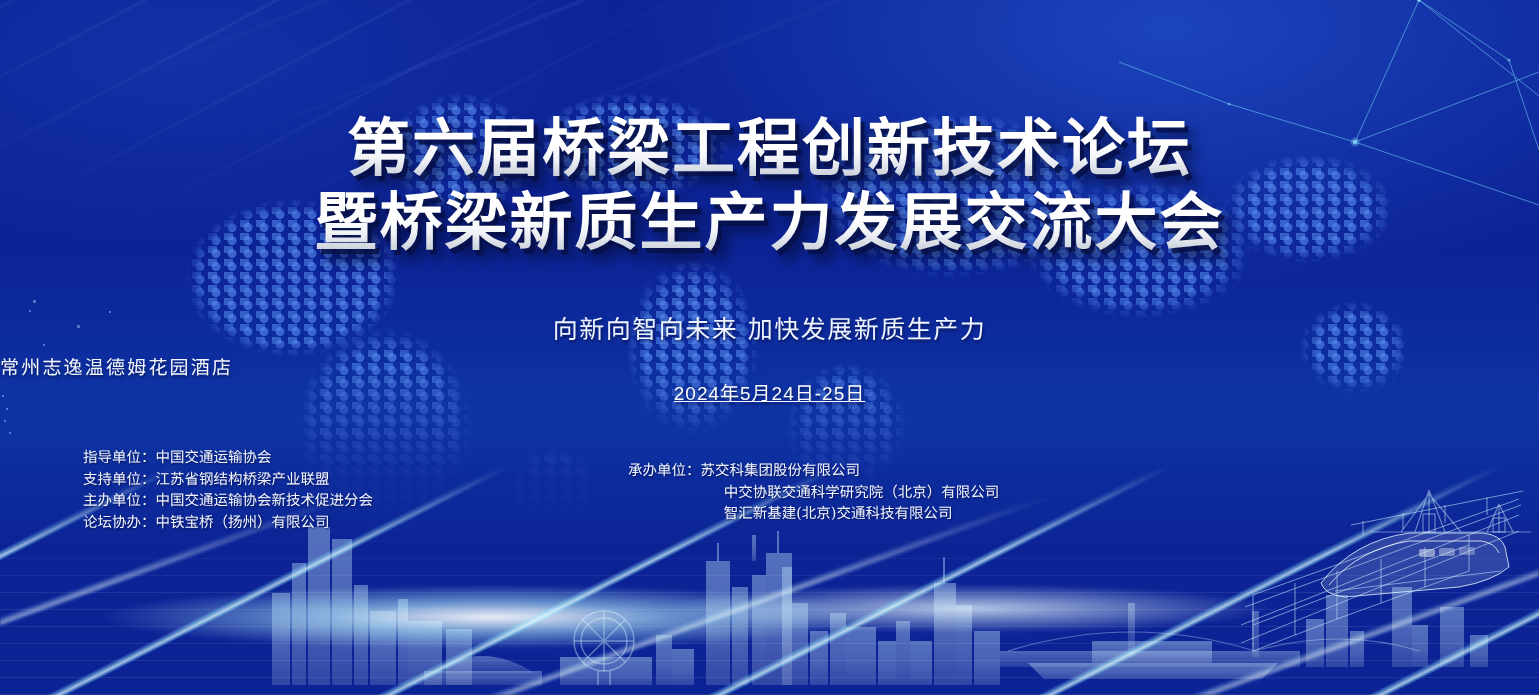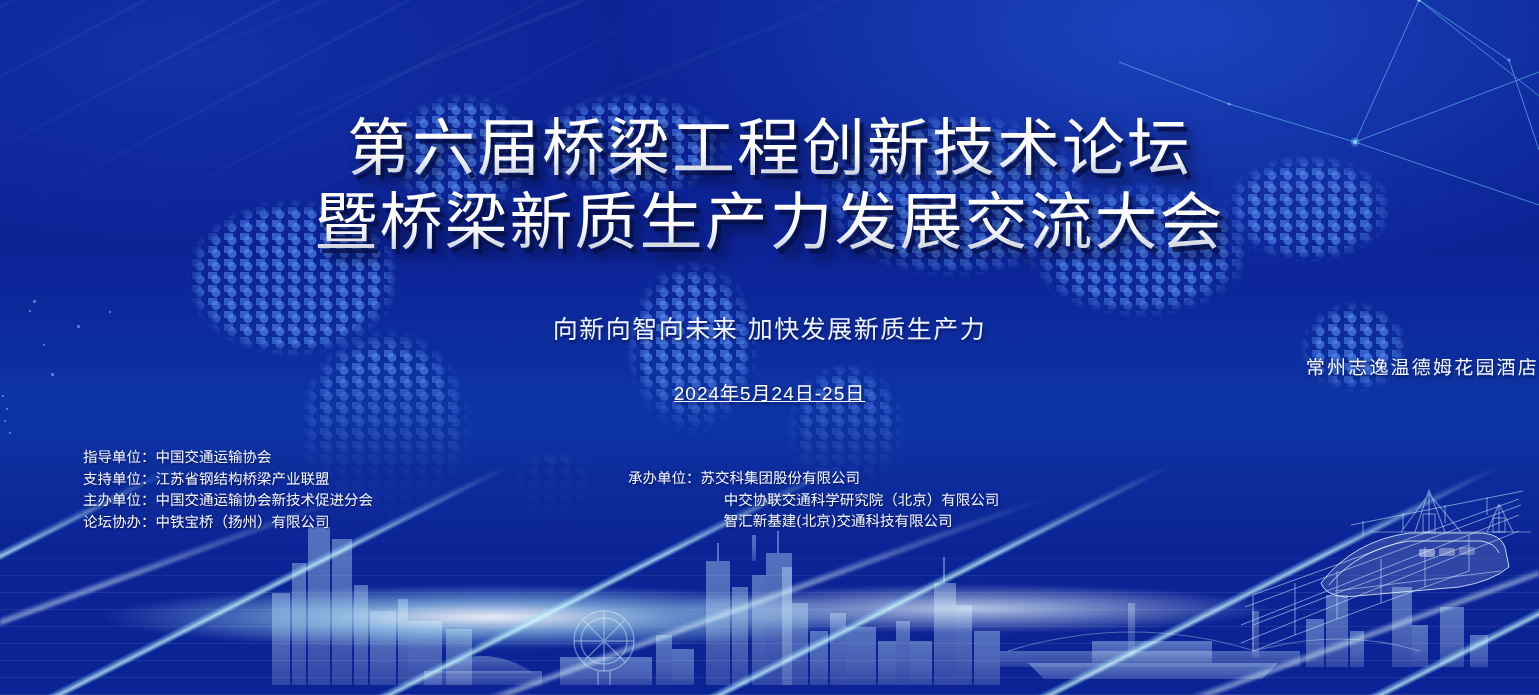--- a/index.html
+++ b/index.html
@@ -172,21 +172,21 @@
   
   .content { position: absolute; inset: 0; }
 
   .title-block {
     position: absolute;
     left: 0; right: 0; top: 112px;
     text-align: center;
   }
   .title-line {
     font-family: "DejaVu Sans", "Liberation Sans", sans-serif;
-    font-weight: 400;
+    font-weight: 700;
     font-size: 63px;
     line-height: 74px;
     letter-spacing: 2px;
     color: #ffffff;
     background: linear-gradient(to bottom, #ffffff 0%, #ffffff 46%, #f2f4f8 62%, #c9ced8 88%, #b9c0cc 100%);
     -webkit-background-clip: text;
             background-clip: text;
     -webkit-text-fill-color: transparent;
     filter: drop-shadow(4px 5px 0px rgba(6,16,70,0.82)) drop-shadow(7px 8px 6px rgba(4,10,45,0.55));
     white-space: nowrap;
@@ -198,21 +198,21 @@
     font-family: "DejaVu Sans", "Liberation Sans", sans-serif;
     font-size: 25px;
     letter-spacing: 1.5px;
     color: #eef4ff;
     text-shadow: 1px 2px 3px rgba(4,12,60,0.7);
     margin-top: 13px;
   }
 
   .venue {
     position:absolute; left:0; right:0; top: 352px;
-    text-align:right;
+    text-align:left;
     font-family: "DejaVu Serif", "Liberation Serif", serif;
     font-size: 19px;
     letter-spacing: 2.2px;
     color: #f4f8ff;
     text-shadow: 1px 2px 3px rgba(4,12,60,0.65);
   }
   .dates {
     position:absolute; left:0; right:0; top: 378px;
     text-align:center;
     font-family: "Liberation Sans", "DejaVu Sans", sans-serif;
@@ -228,21 +228,21 @@
   .org-col {
     position:absolute;
     font-family: "DejaVu Serif", "Liberation Serif", serif;
     font-size: 14.5px;
     line-height: 21.5px;
     color: #f3f7ff;
     text-shadow: 1px 1px 2px rgba(5,14,65,0.75);
     white-space: nowrap;
   }
   .org-col.left   { left: 75px;  top: 0; }
-  .org-col.mid    { left: 620px; top: 21px; }
+  .org-col.mid    { left: 620px; top: 13px; }
   .org-col.right  { left: 1152px; top: 3px; }
 
   .org-row { display: block; margin-left: 8px; }
   .org-label { display:inline-block; }
   .org-indent { display:inline-block; width: 6.6em; }
 </style>
 </head>
 <body>
 
 <div id="banner">

